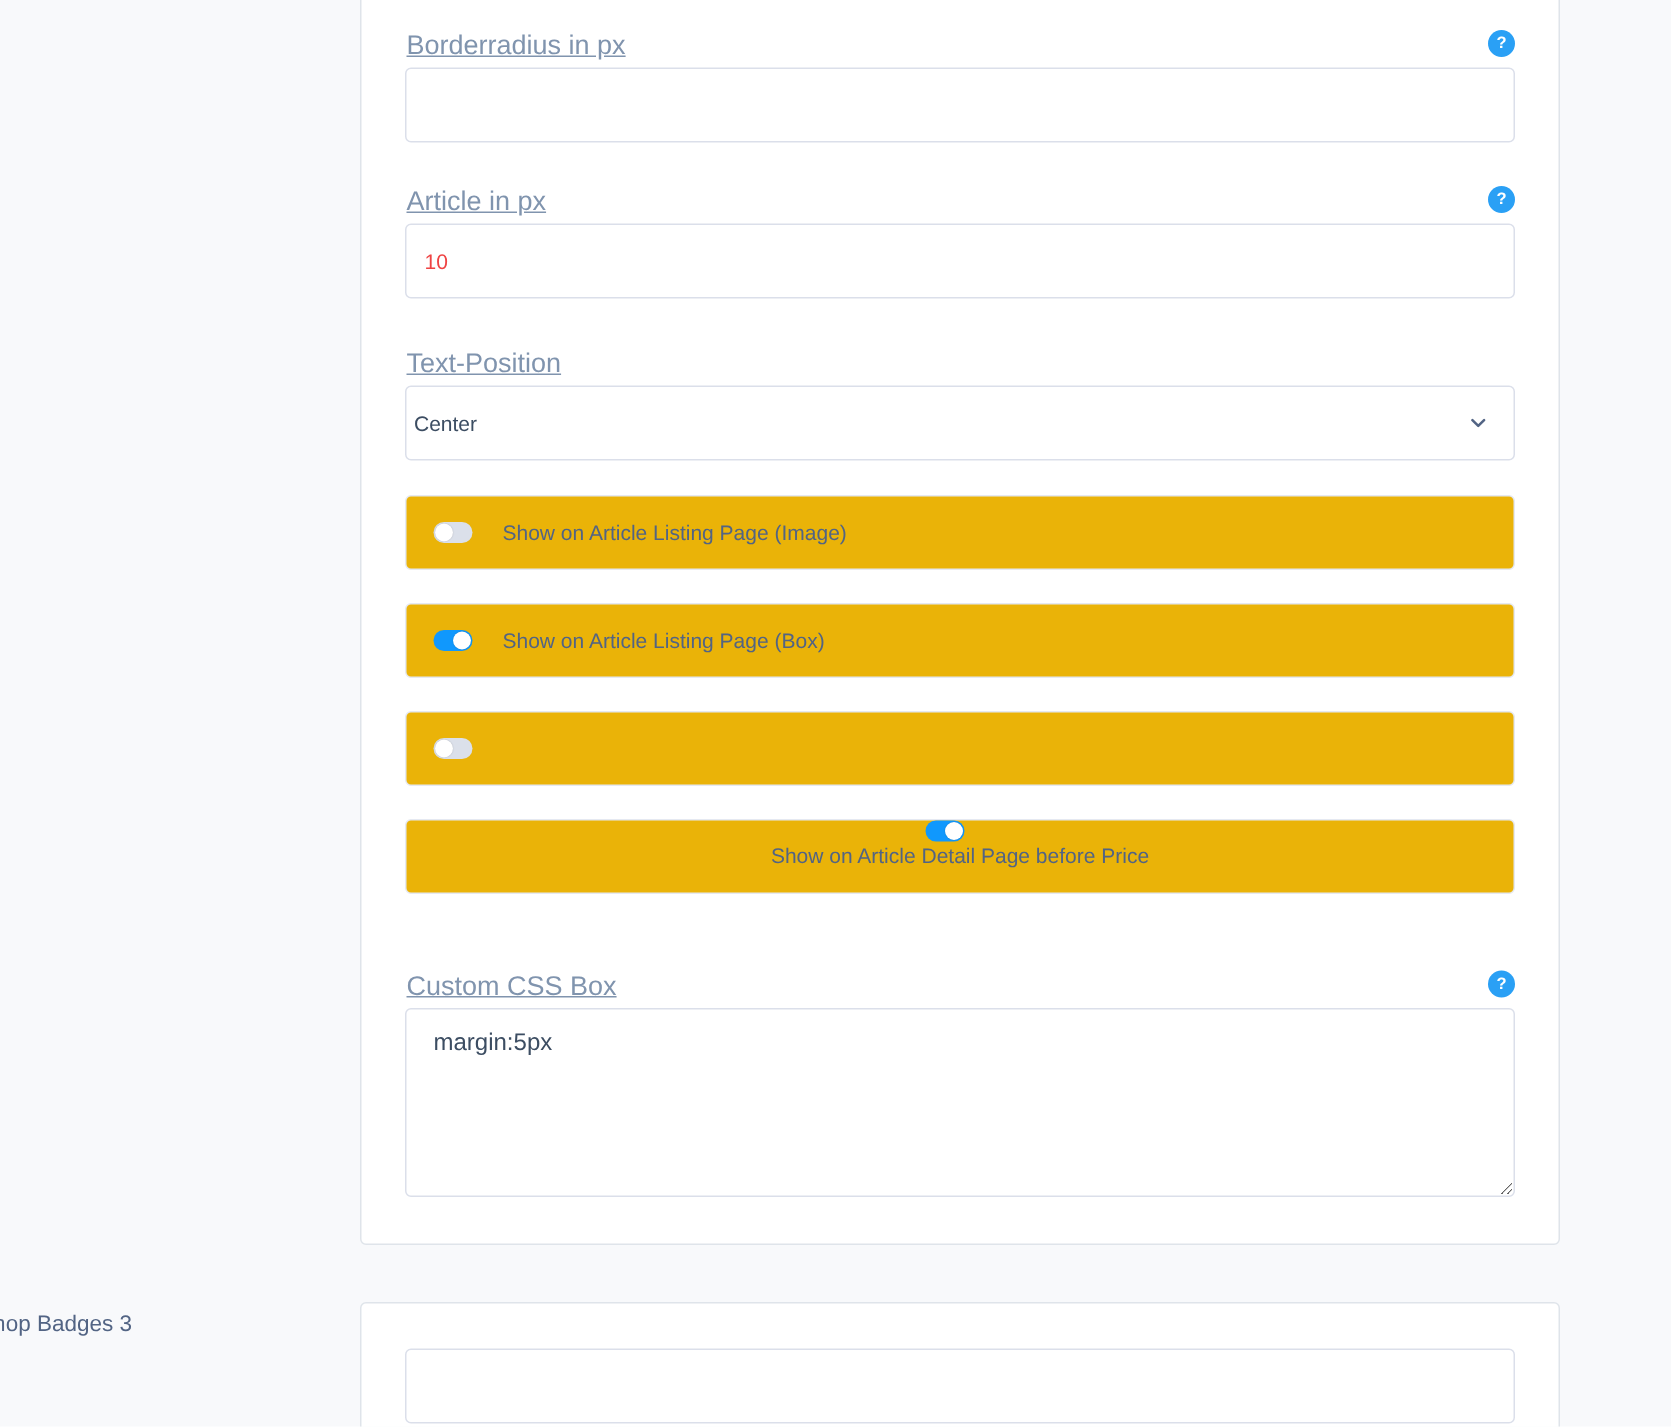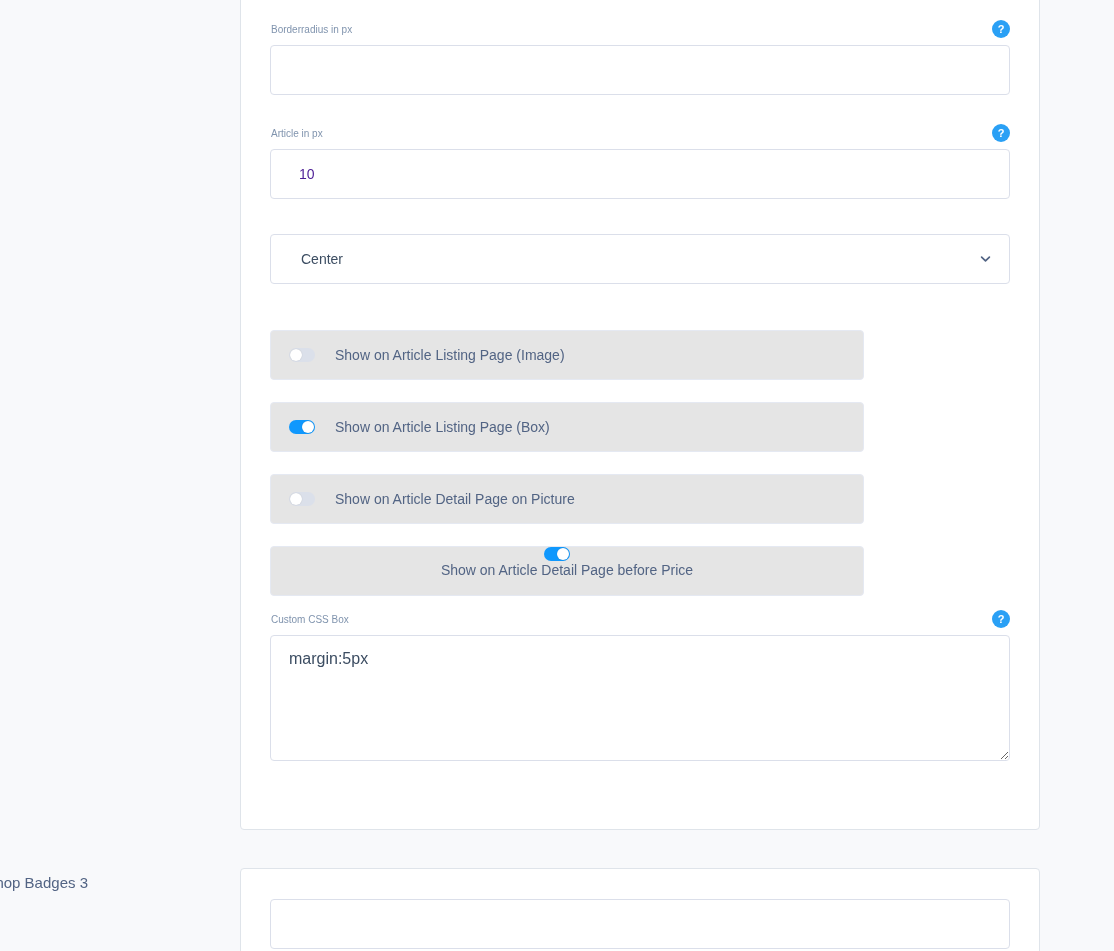--- a/index.html
+++ b/index.html
@@ -57,25 +57,26 @@
   }
 
   
   .form-group {
     position: absolute;
     left: 270px;
     width: 740px;
   }
 
   .field-label {
-    font-size: 10px;
+    font-size: 18px;
     color: #8094ae;
     line-height: 16px;
     margin: 0 0 7px 1px;
     display: block;
+    text-decoration: underline;
   }
 
   .label-row {
     position: relative;
     height: 16px;
     margin-bottom: 7px;
   }
   .label-row .field-label {
     margin: 0 0 0 1px;
   }
@@ -98,27 +99,27 @@
     cursor: pointer;
     user-select: none;
   }
 
   
   .text-input {
     box-sizing: border-box;
     display: block;
     width: 100%;
     height: 50px;
-    padding: 0 28px;
+    padding: 0 12px;
     border: 1px solid #dbdfea;
     border-radius: 4px;
     background: #ffffff;
     font-family: "Liberation Sans", sans-serif;
     font-size: 14px;
-    color: #4c1d95;
+    color: #ef4444;
     outline: none;
   }
   .text-input::placeholder { color: #b6c6e3; }
 
   .textarea-input {
     box-sizing: border-box;
     display: block;
     width: 100%;
     height: 126px;
     padding: 13px 18px;
@@ -136,21 +137,21 @@
   
   .select-wrap {
     position: relative;
   }
   .select-box {
     box-sizing: border-box;
     display: flex;
     align-items: center;
     width: 100%;
     height: 50px;
-    padding: 0 30px;
+    padding: 0 5px;
     border: 1px solid #dbdfea;
     border-radius: 4px;
     background: #ffffff;
     font-size: 14px;
     color: #3c4d62;
     cursor: pointer;
   }
   .chevron {
     position: absolute;
     right: 18px;
@@ -159,29 +160,29 @@
     width: 13px;
     height: 13px;
     pointer-events: none;
   }
   .chevron svg { display: block; }
 
   
   .toggle-row {
     position: absolute;
     left: 270px;
-    width: 594px;
+    width: 740px;
     height: 50px;
     box-sizing: border-box;
     display: flex;
     align-items: center;
     padding: 0 18px;
     border: 1px solid #e5e9f2;
     border-radius: 4px;
-    background: #e5e5e5;
+    background: #eab308;
     cursor: pointer;
   }
 
   .switch {
     position: relative;
     flex: 0 0 auto;
     width: 26px;
     height: 14px;
     border-radius: 7px;
     background: #dbe0ea;
@@ -210,21 +211,21 @@
     font-size: 14px;
     color: #526484;
     line-height: 18px;
     user-select: none;
   }
 
   
   #grp-borderradius { top: 22px; }
   #grp-padding      { top: 126px; }
   #grp-textposition { top: 234px; }
-  #grp-customcss    { top: 612px; }
+  #grp-customcss    { top: 649px; }
 
   #row-listing-image   { top: 330px; }
   #row-listing-box     { top: 402px; }
   #row-detail-picture  { top: 474px; }
   #row-detail-price    { top: 546px; flex-direction: column; }
 
   #grp-content-3 { top: 899px; }
   #grp-content-3 .text-input { height: 50px; }
 </style>
 </head>
@@ -245,20 +246,21 @@
 
   <div class="form-group" id="grp-padding">
     <div class="label-row">
       <span class="field-label">Article in px</span>
       <span class="help-icon">?</span>
     </div>
     <input class="text-input" type="text" value="10" style="">
   </div>
 
   <div class="form-group" id="grp-textposition">
+    <span class="field-label">Text-Position</span>
     <div class="select-wrap">
       <div class="select-box">
         <span>Center</span>
       </div>
       <span class="chevron">
         <svg width="13" height="13" viewBox="0 0 13 13" fill="none" xmlns="http://www.w3.org/2000/svg">
           <path d="M2.6 4.6L6.5 8.4L10.4 4.6" stroke="#526484" stroke-width="1.7" stroke-linecap="round" stroke-linejoin="round"></path>
         </svg>
       </span>
     </div>
@@ -275,21 +277,20 @@
     <span class="switch on">
       <span class="knob"></span>
     </span>
     <span class="toggle-label">Show on Article Listing Page (Box)</span>
   </div>
 
   <div class="toggle-row" id="row-detail-picture">
     <span class="switch">
       <span class="knob"></span>
     </span>
-    <span class="toggle-label">Show on Article Detail Page on Picture</span>
   </div>
 
   <div class="toggle-row" id="row-detail-price">
     <span class="switch on">
       <span class="knob"></span>
     </span>
     <span class="toggle-label">Show on Article Detail Page before Price</span>
   </div>
 
   <div class="form-group" id="grp-customcss">

